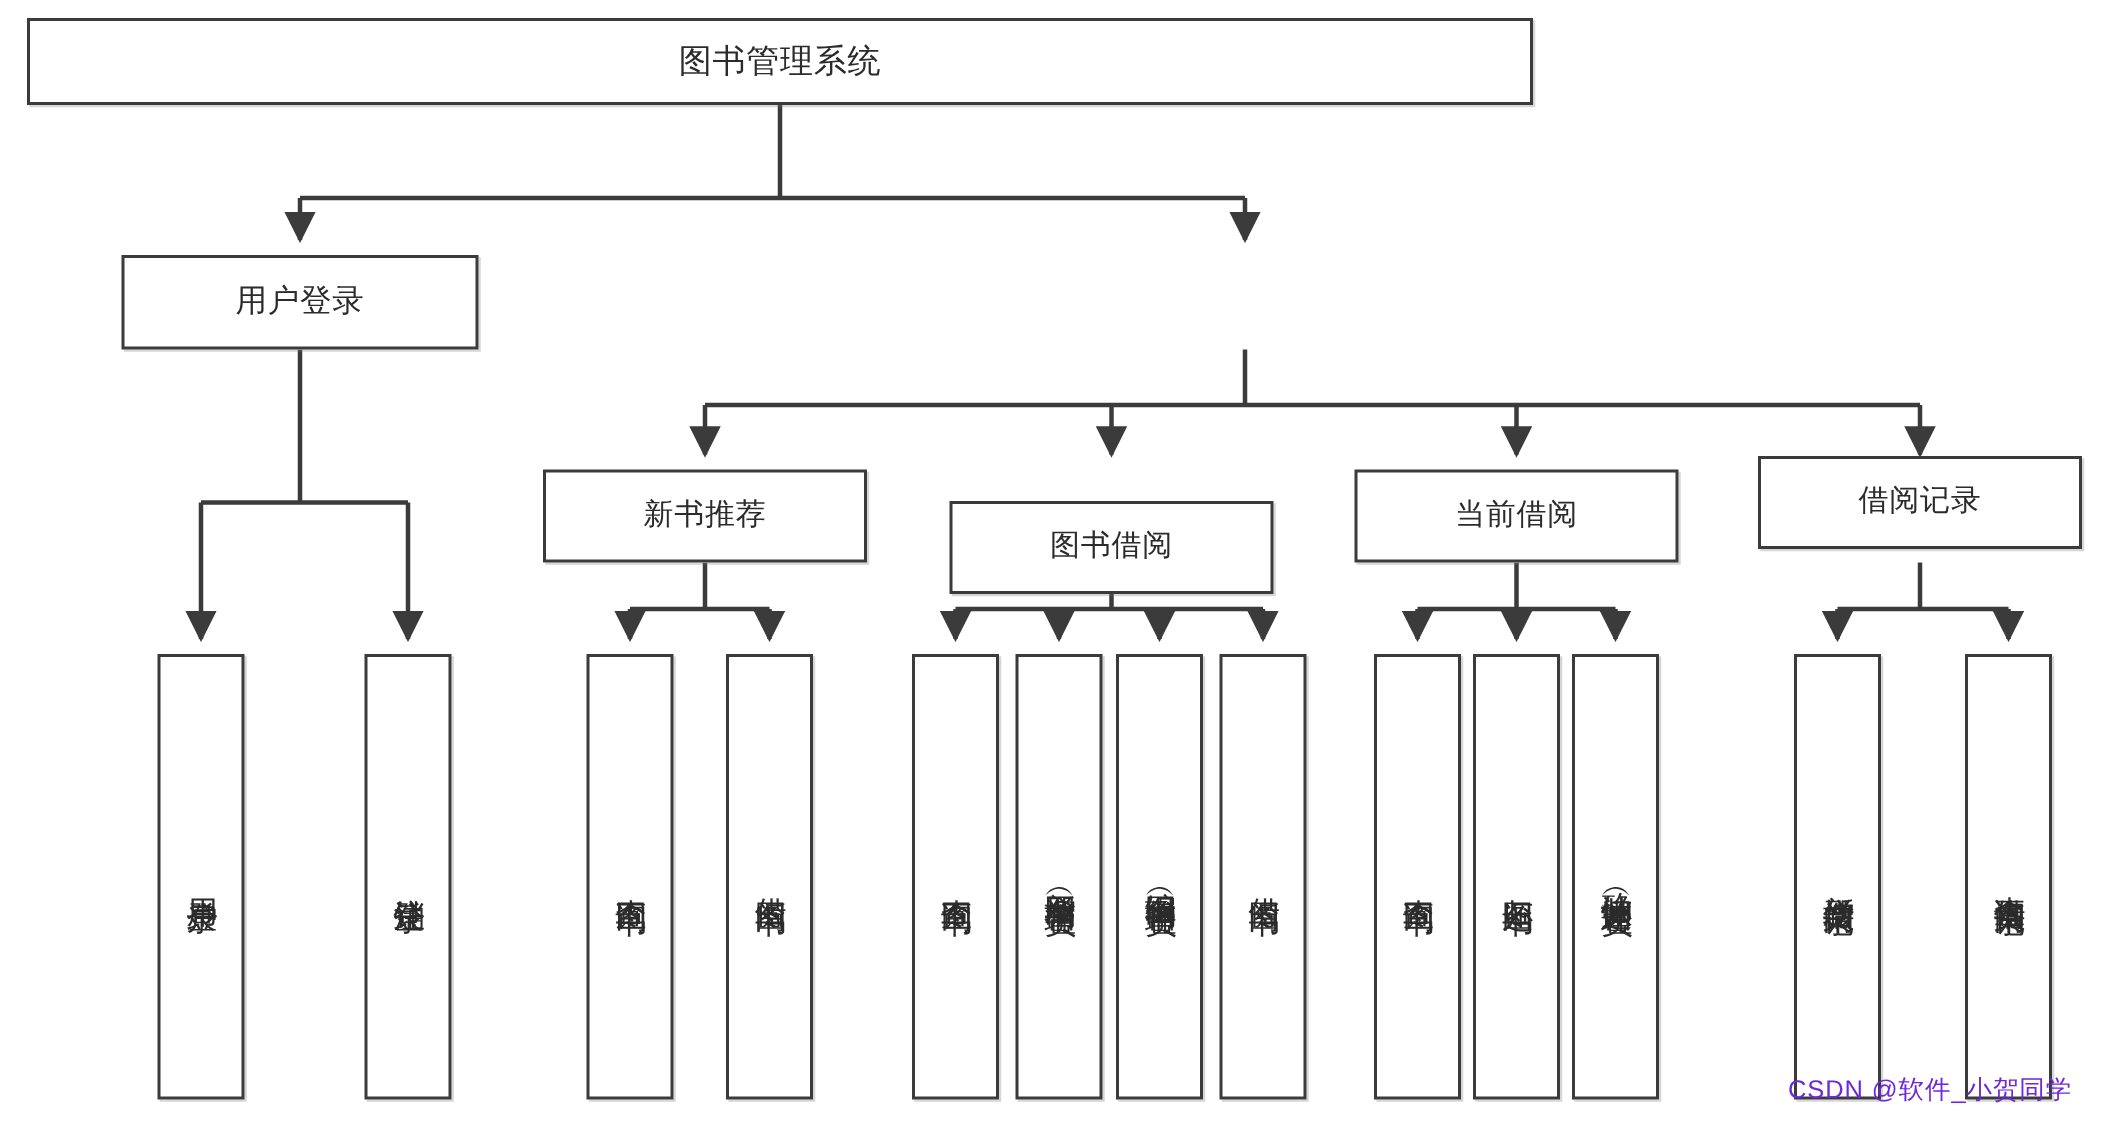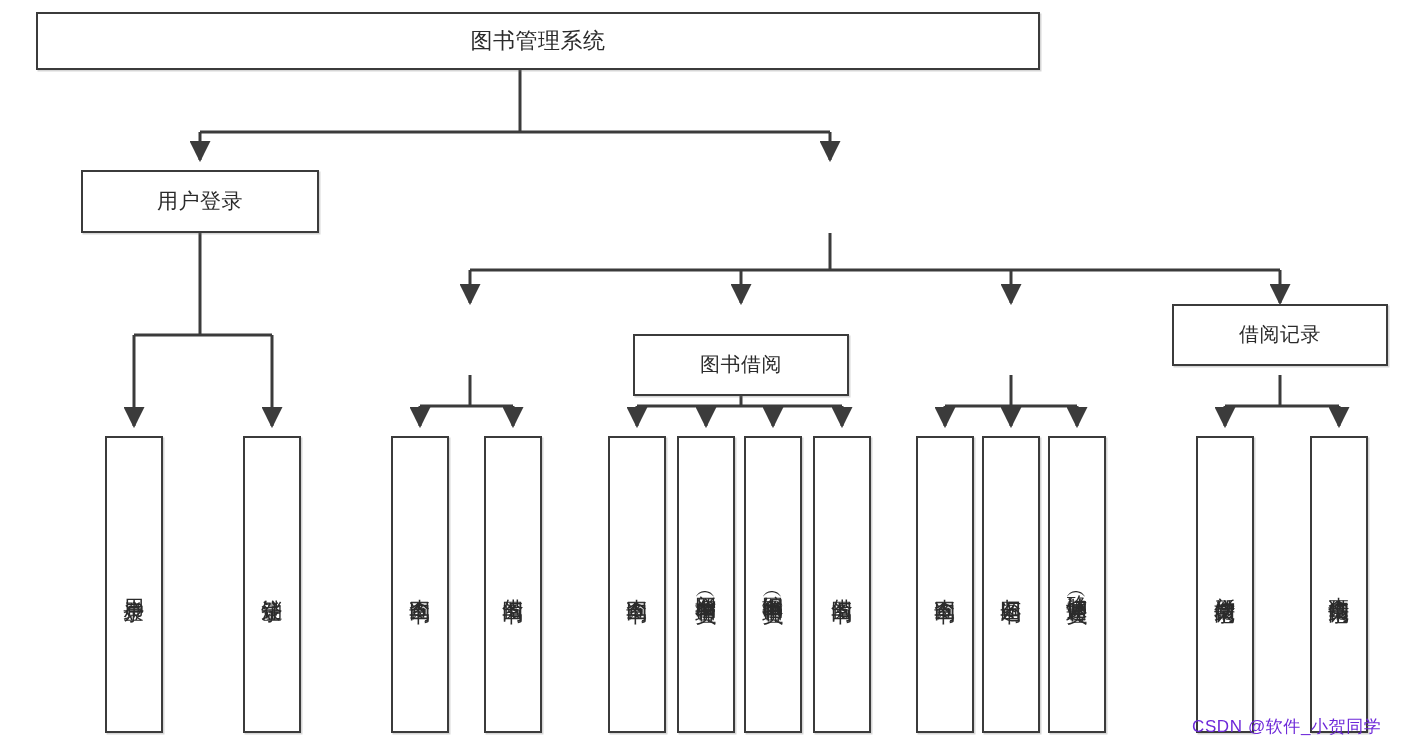--- a/index.html
+++ b/index.html
@@ -113,30 +113,36 @@
       <path d="M 1011 406 L 1011 426" marker-end="url(#arrow)"></path>
       <path d="M 1077 406 L 1077 426" marker-end="url(#arrow)"></path>
 
       <path d="M 1280 375 L 1280 406"></path>
       <path d="M 1225 406 L 1339 406"></path>
       <path d="M 1225 406 L 1225 426" marker-end="url(#arrow)"></path>
       <path d="M 1339 406 L 1339 426" marker-end="url(#arrow)"></path>
     </g>
   </svg>
 
-  <div class="node node-root" style="left:18px; top:12px; width:1004px; height:58px;margin-left:18px;">
+  <div class="node node-root" style="left:18px; top:12px; width:1004px; height:58px;">
     <span class="label">图书管理系统</span>
   </div>
 
   <div class="node node-l1" style="left:81px; top:170px; width:238px; height:63px;">
     <span class="label">用户登录</span>
   </div>
 
+  <div class="node node-l2" style="left:362px; top:313px; width:216px; height:62px;">
+    <span class="label">新书推荐</span>
+  </div>
   <div class="node node-l2" style="left:633px; top:313px; width:216px; height:62px;margin-top:21px;">
     <span class="label">图书借阅</span>
+  </div>
+  <div class="node node-l2" style="left:903px; top:313px; width:216px; height:62px;">
+    <span class="label">当前借阅</span>
   </div>
   <div class="node node-l2" style="left:1172px; top:304px; width:216px; height:62px;">
     <span class="label">借阅记录</span>
   </div>
 
   <div class="node node-leaf" style="left:105px; top:436px; width:58px; height:297px;">
     <span class="label">用户登录</span>
   </div>
   <div class="node node-leaf" style="left:243px; top:436px; width:58px; height:297px;">
     <span class="label">注销登录</span>

